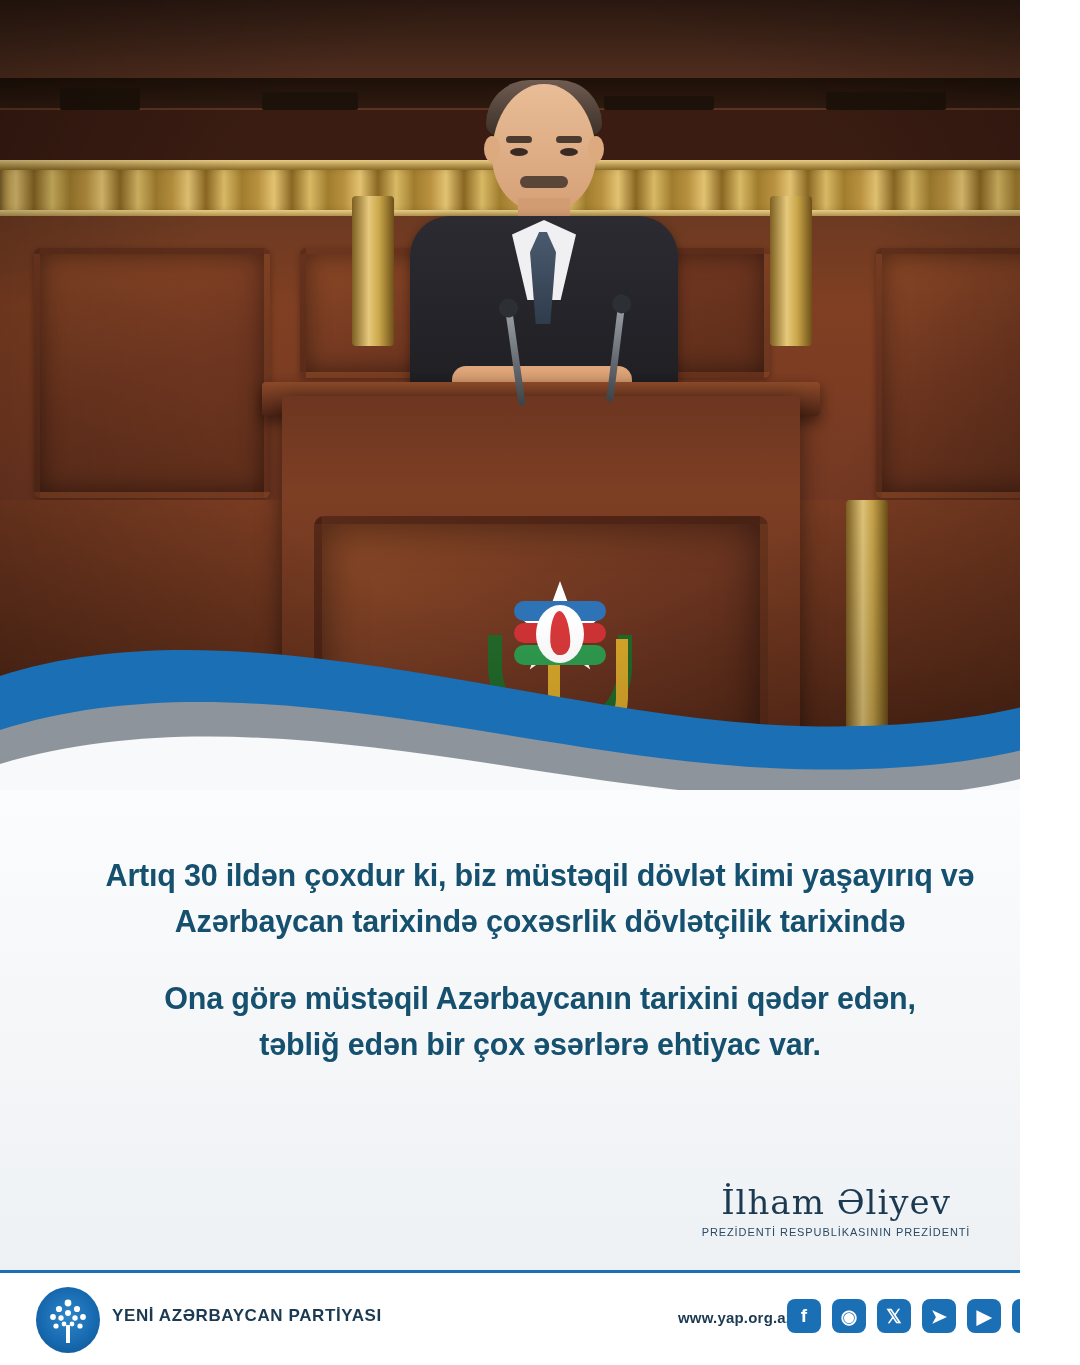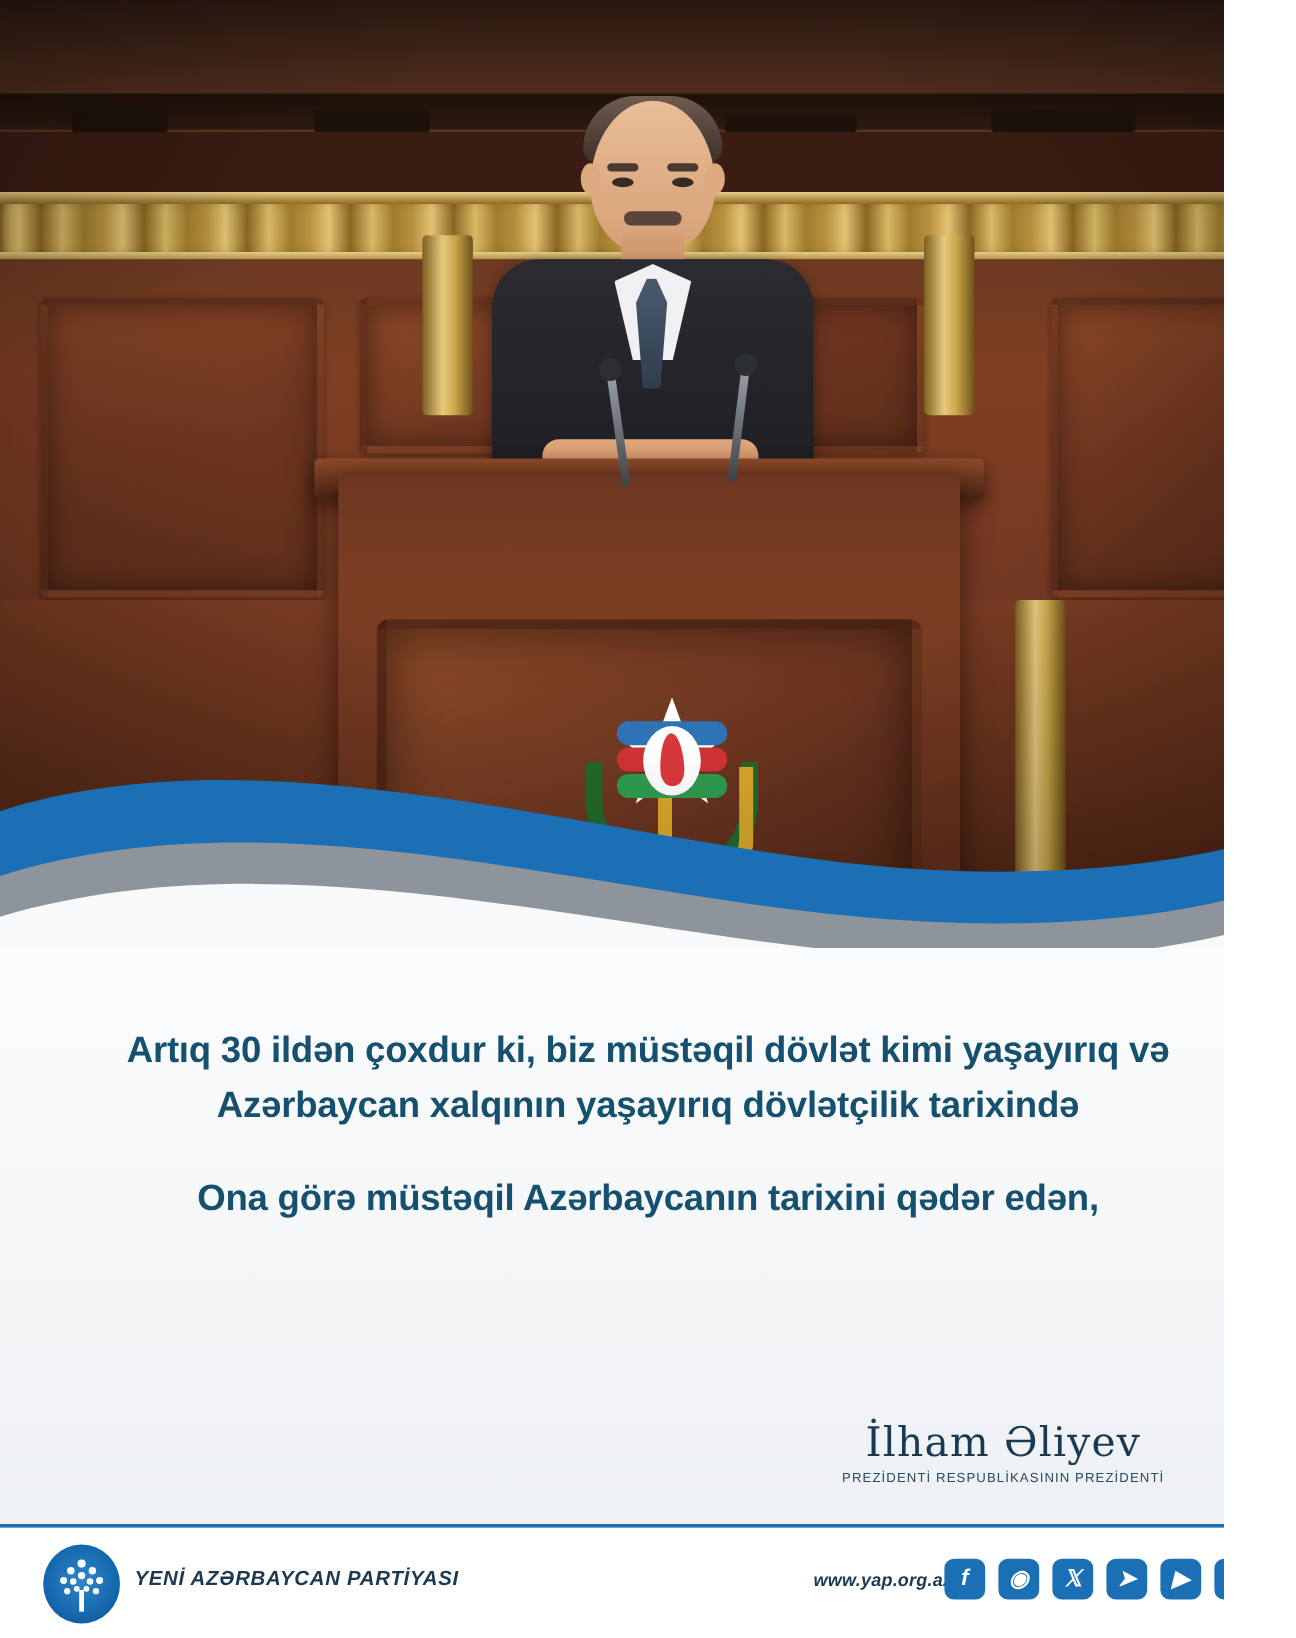--- a/index.html
+++ b/index.html
@@ -242,21 +242,20 @@
     font-size:11px;
     color:#2a4a63;
     letter-spacing:.9px;
   }
 
   
   .footer {
     position:absolute; left:0; top:1270px; width:1080px; height:95px;
     background:#ffffff;
     border-top:3px solid #1b6fb4;
-    font-style:italic;
   }
   .logo-wrap { position:absolute; left:36px; top:14px; width:64px; height:66px; }
   .logo-circle {
     position:absolute; left:0; top:0; width:64px; height:66px;
     border-radius:50%;
     background: radial-gradient(circle at 50% 45%, #2e86c8 0%, #1668ae 60%, #0f4f88 100%);
   }
   .logo-tree {
     position:absolute; left:50%; top:8px; transform:translateX(-50%);
     width:42px; height:50px;
@@ -353,22 +352,23 @@
   <svg class="wave wave-gray" viewBox="0 0 1080 170" preserveAspectRatio="none">
     <path d="M0,70 C240,-6 520,96 770,108 C910,115 1015,98 1080,72 L1080,170 L0,170 Z" fill="#8d949b"></path>
   </svg>
   <svg class="wave wave-white" viewBox="0 0 1080 160" preserveAspectRatio="none">
     <path d="M0,74 C250,0 530,98 780,108 C915,113 1018,96 1080,70 L1080,160 L0,160 Z" fill="#f7f9fa"></path>
   </svg>
 
   <div class="quote-area">
     <div class="quote">
       <p>Artıq 30 ildən çoxdur ki, biz müstəqil dövlət kimi yaşayırıq və</p>
-      <p>Azərbaycan xalqının yaşayırıq dövlətçilik tarixində</p>
+      <p>Azərbaycan tarixində çoxəsrlik dövlətçilik tarixində</p>
       <p class="para2">Ona görə müstəqil Azərbaycanın tarixini qədər edən,</p>
+      <p>təbliğ edən bir çox əsərlərə ehtiyac var.</p>
     </div>
 
     <div class="sign-block">
       <div class="signature">İlham Əliyev</div>
       <div class="sign-role">PREZİDENTİ RESPUBLİKASININ PREZİDENTİ</div>
     </div>
   </div>
 
   <div class="footer">
     <div class="logo-wrap">

